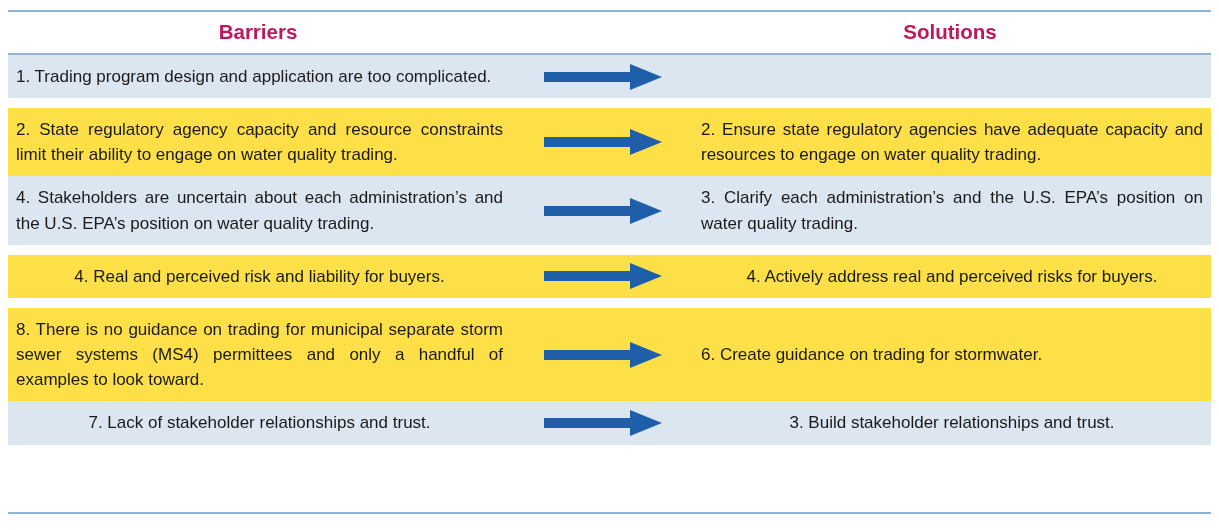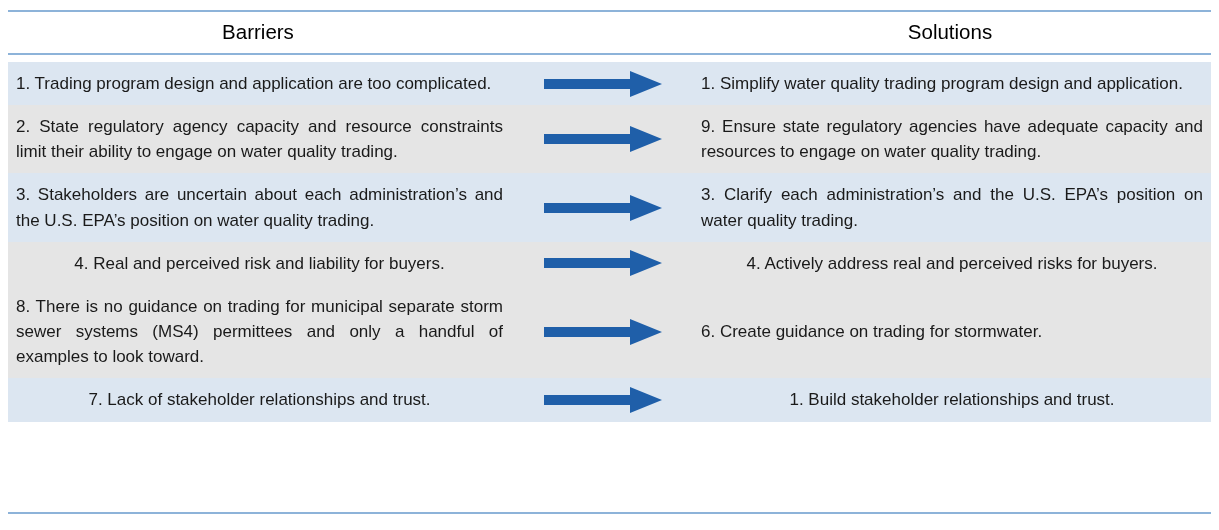--- a/index.html
+++ b/index.html
@@ -54,49 +54,49 @@
     position: absolute;
     top: 12px;
     left: 8px;
     right: 8px;
     height: 41px;
     display: flex;
     align-items: center;
   }
   .header-cell {
     font-size: 20.5px;
-    font-weight: 400;
-    color: #000000;
+    font-weight: 700;
+    color: #be185d;
     text-align: center;
     line-height: 1;
   }
   .header-barriers {
     width: 500px;
     margin-left: 0px;
   }
   .header-solutions {
     width: 500px;
     margin-left: 192px;
   }
 
   
   .rows {
     position: absolute;
-    top: 62px;
+    top: 55px;
     left: 8px;
     right: 8px;
   }
   .row {
     display: flex;
     align-items: stretch;
     box-sizing: border-box;
     width: 100%;
   }
   .row.shaded { background: #dce6f1; }
-  .row.plain  { background: #e5e5e5; }
+  .row.plain  { background: #fde047; margin-top: 10px; }
 
   .cell {
     box-sizing: border-box;
     font-size: 17px;
     line-height: 1.48;
     color: #1a1a1a;
     display: flex;
     flex-direction: column;
     justify-content: center;
   }
@@ -145,33 +145,32 @@
   <div class="rule-header"></div>
 
   <div class="rows" id="rows-container">
       <div class="row shaded">
         <div class="cell cell-barrier">1. Trading program design and application are too complicated.</div>
         <div class="cell-arrow">
           <svg class="arrow-svg" viewBox="0 0 118 26">
             <path d="M0,8 L86,8 L86,0 L118,13 L86,26 L86,18 L0,18 Z" fill="#1F5FA9"></path>
           </svg>
         </div>
-        <div class="cell cell-solution">1. Simplify water quality trading program design and application.</div>
       </div>
       <div class="row plain">
         <div class="cell cell-barrier">2. State regulatory agency capacity and resource constraints limit their ability to engage on water quality trading.</div>
         <div class="cell-arrow">
           <svg class="arrow-svg" viewBox="0 0 118 26">
             <path d="M0,8 L86,8 L86,0 L118,13 L86,26 L86,18 L0,18 Z" fill="#1F5FA9"></path>
           </svg>
         </div>
-        <div class="cell cell-solution">9. Ensure state regulatory agencies have adequate capacity and resources to engage on water quality trading.</div>
+        <div class="cell cell-solution">2. Ensure state regulatory agencies have adequate capacity and resources to engage on water quality trading.</div>
       </div>
       <div class="row shaded">
-        <div class="cell cell-barrier">3. Stakeholders are uncertain about each administration’s and the U.S. EPA’s position on water quality trading.</div>
+        <div class="cell cell-barrier">4. Stakeholders are uncertain about each administration’s and the U.S. EPA’s position on water quality trading.</div>
         <div class="cell-arrow">
           <svg class="arrow-svg" viewBox="0 0 118 26">
             <path d="M0,8 L86,8 L86,0 L118,13 L86,26 L86,18 L0,18 Z" fill="#1F5FA9"></path>
           </svg>
         </div>
         <div class="cell cell-solution"> 3. Clarify each administration’s and the U.S. EPA’s position on water quality trading.</div>
       </div>
       <div class="row plain">
         <div class="cell cell-barrier noj">4. Real and perceived risk and liability for buyers.</div>
         <div class="cell-arrow">
@@ -190,19 +189,19 @@
         </div>
         <div class="cell cell-solution">6. Create guidance on trading for stormwater.</div>
       </div>
       <div class="row shaded">
         <div class="cell cell-barrier noj">7. Lack of stakeholder relationships and trust.</div>
         <div class="cell-arrow">
           <svg class="arrow-svg" viewBox="0 0 118 26">
             <path d="M0,8 L86,8 L86,0 L118,13 L86,26 L86,18 L0,18 Z" fill="#1F5FA9"></path>
           </svg>
         </div>
-        <div class="cell cell-solution noj">1. Build stakeholder relationships and trust.</div>
+        <div class="cell cell-solution noj">3. Build stakeholder relationships and trust.</div>
       </div>
     </div>
 
   <div class="rule-bottom"></div>
 
 </div>
 
 </body></html>

